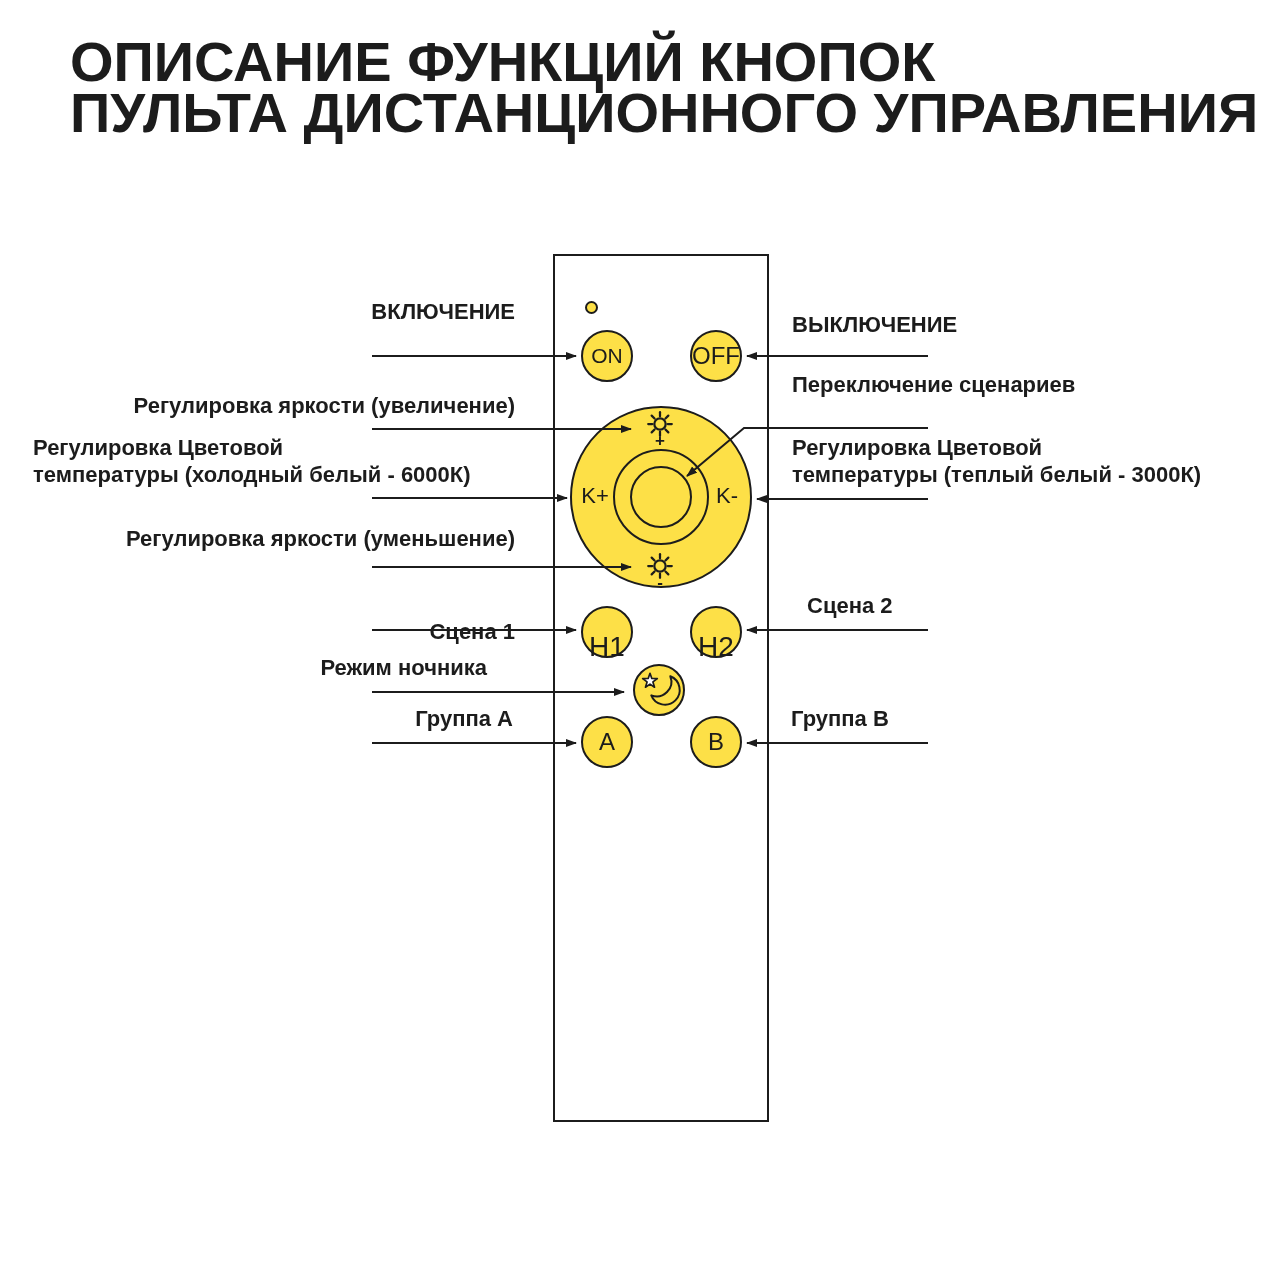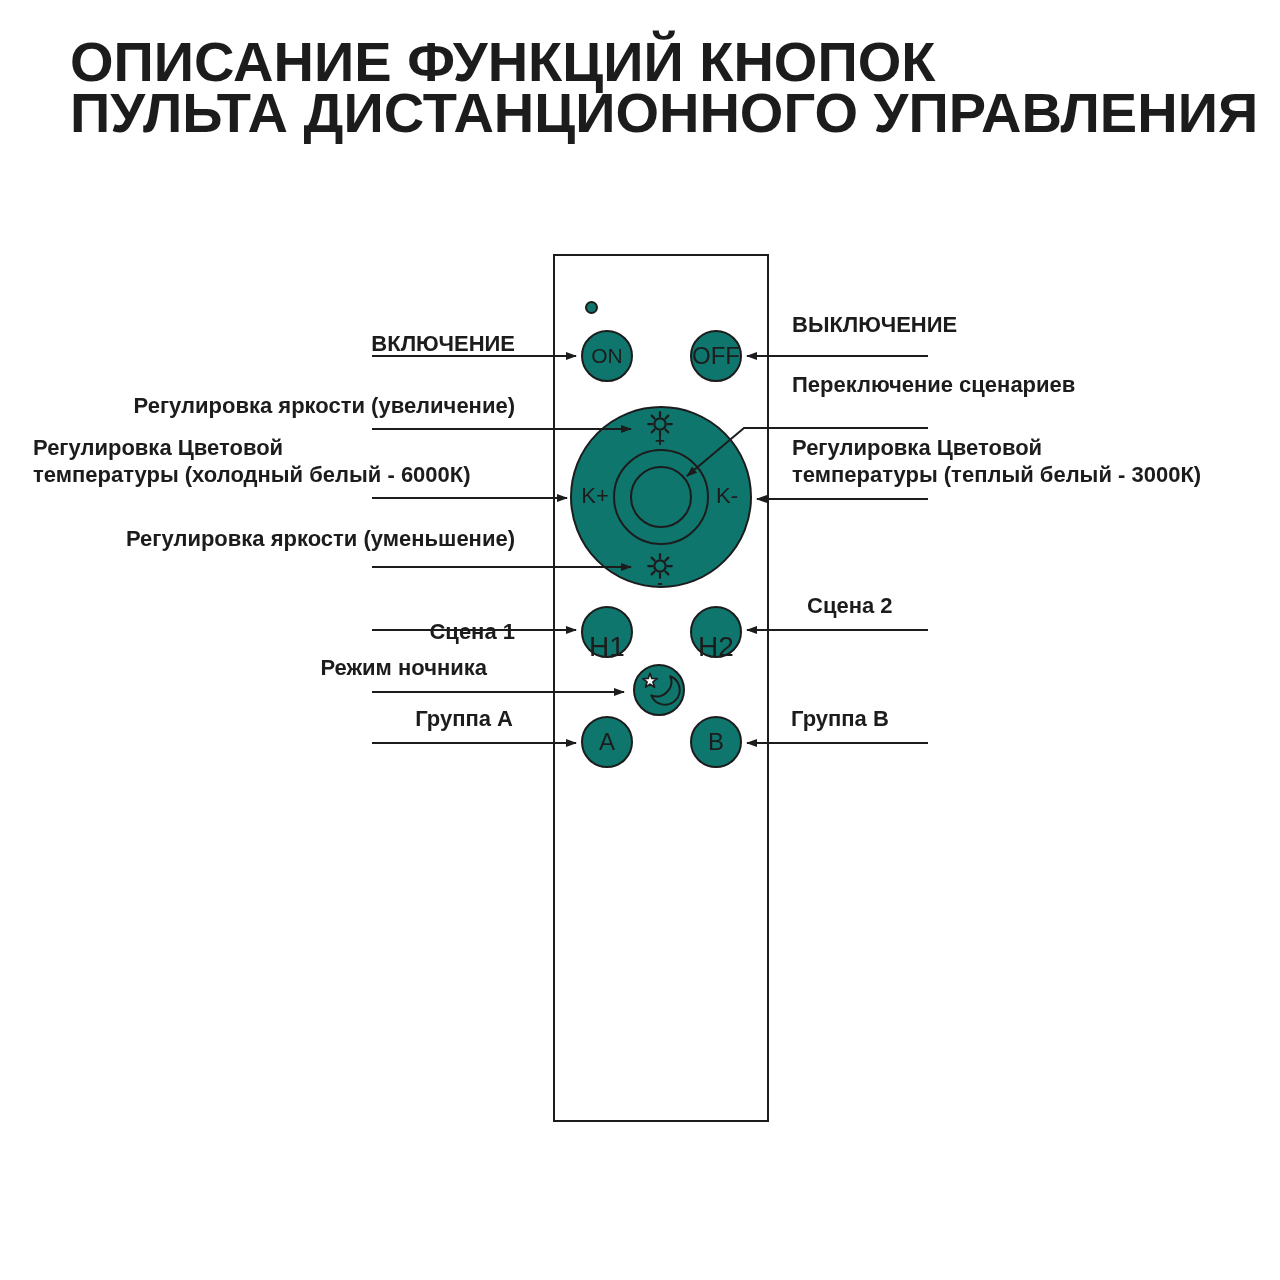--- a/index.html
+++ b/index.html
@@ -11,41 +11,41 @@
     position:absolute;left:34px;top:36px;
     font-size:56px;font-weight:bold;line-height:51px;letter-spacing:0px;
     white-space:pre;color:#1c1c1c;margin-left:36px;
   }
   .anno{
     position:absolute;font-size:22px;font-weight:bold;line-height:27px;
     white-space:pre-line;color:#1c1c1c;
   }
   .anno.right-align{text-align:right;}
   
-  .lbl-power-on{right:765px;top:330px;}
+  .lbl-power-on{right:765px;top:298px;}
   .lbl-brightness-up{right:765px;top:392px;}
   .lbl-cct-cold{left:33px;top:434px;}
   .lbl-brightness-down{right:765px;top:525px;margin-left:33px;}
   .lbl-scene-1{right:765px;top:590px;margin-top:28px;}
   .lbl-night-mode{right:793px;top:654px;}
   .lbl-group-a{right:767px;top:705px;}
   
   .lbl-power-off{left:792px;top:311px;}
   .lbl-scenario{left:792px;top:371px;text-align:right;}
   .lbl-cct-warm{left:792px;top:434px;}
   .lbl-scene-2{left:807px;top:592px;}
   .lbl-group-b{left:791px;top:705px;}
 
   .remote-body{
     position:absolute;left:553px;top:254px;width:212px;height:864px;
     border:2px solid #1c1c1c;background:#ffffff;
   }
   .circle{
     position:absolute;border:2px solid #1c1c1c;border-radius:50%;
-    background:#0f766e;box-sizing:border-box;
+    background:#fde047;box-sizing:border-box;
     display:flex;align-items:center;justify-content:center;
   }
   .btn-text{font-size:28px;color:#1c1c1c;margin-top:30px;}
   .led{left:585px;top:301px;width:13px;height:13px;}
   .btn-on{left:581px;top:330px;width:52px;height:52px;font-size:21px;}
   .btn-off{left:690px;top:330px;width:52px;height:52px;font-size:24px;}
   .dial-outer{left:570px;top:406px;width:182px;height:182px;}
   .dial-middle{left:613px;top:449px;width:96px;height:96px;}
   .dial-inner{left:630px;top:466px;width:62px;height:62px;}
   .k-label{

